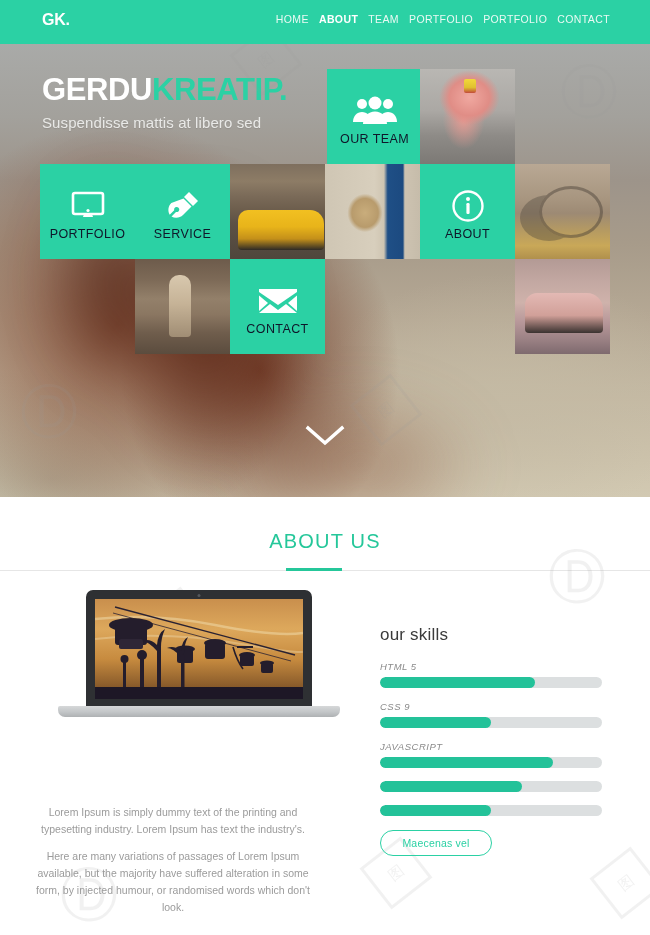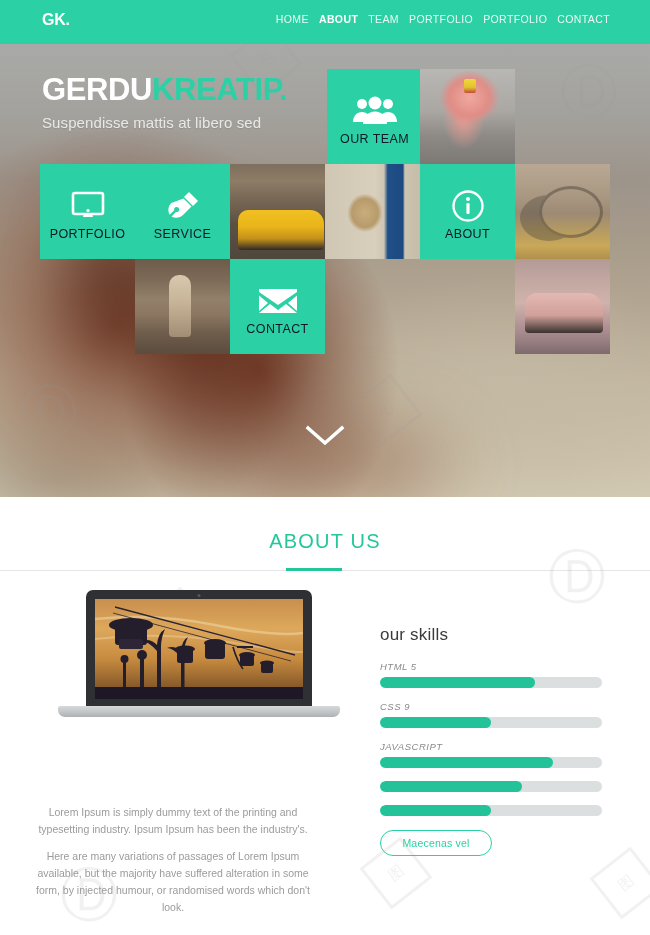--- a/index.html
+++ b/index.html
@@ -467,20 +467,20 @@
       </div>
 
       <div class="skill">
         <div class="skill-track">
           <div class="skill-fill" style="width: 50%;"></div>
         </div>
       </div>
     </div>
 
     <div class="about-text">
-      <p class="about-p">Lorem Ipsum is simply dummy text of the printing and typesetting industry. Ipsum Ipsum has been the industry's.</p>
+      <p class="about-p">Lorem Ipsum is simply dummy text of the printing and typesetting industry. Lorem Ipsum has text the industry's.</p>
       <p class="about-p">Here are many variations of passages of Lorem Ipsum available, but the majority have suffered alteration in some form, by injected humour, or randomised words which don't look.</p>
     </div>
 
     <button class="cta">Maecenas vel</button>
   </div>
 
 </div>
 
 </body></html>

